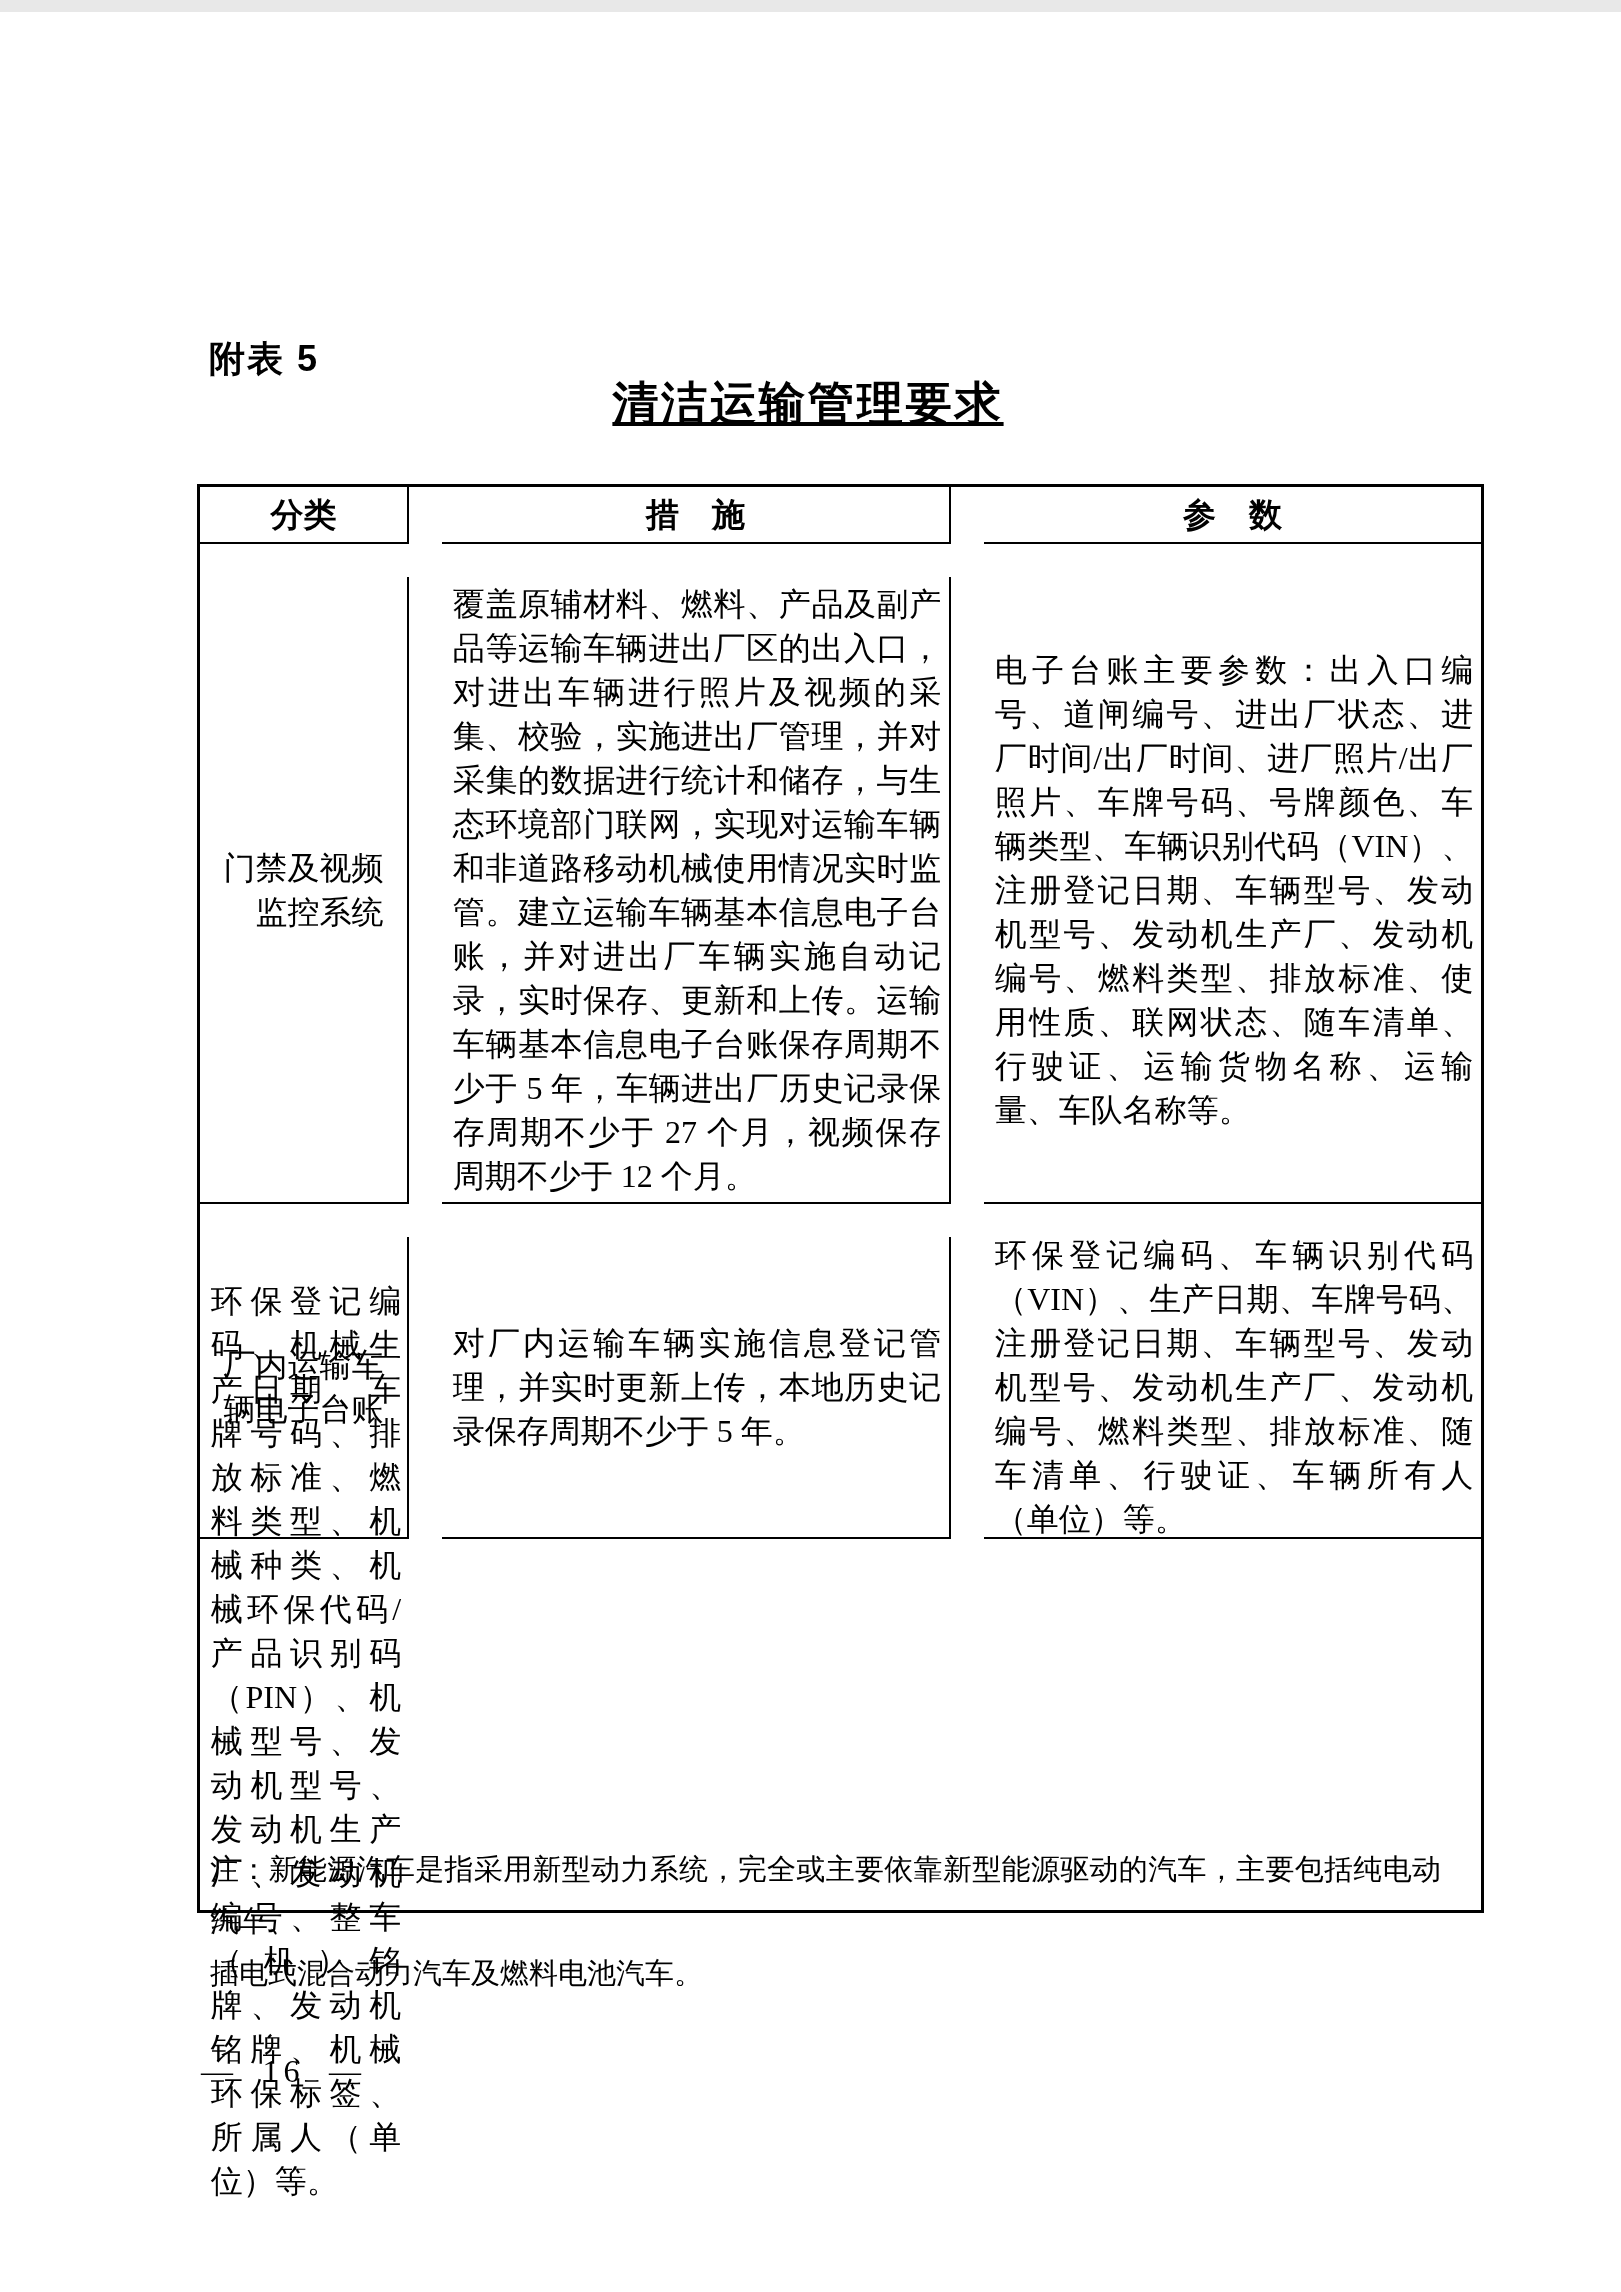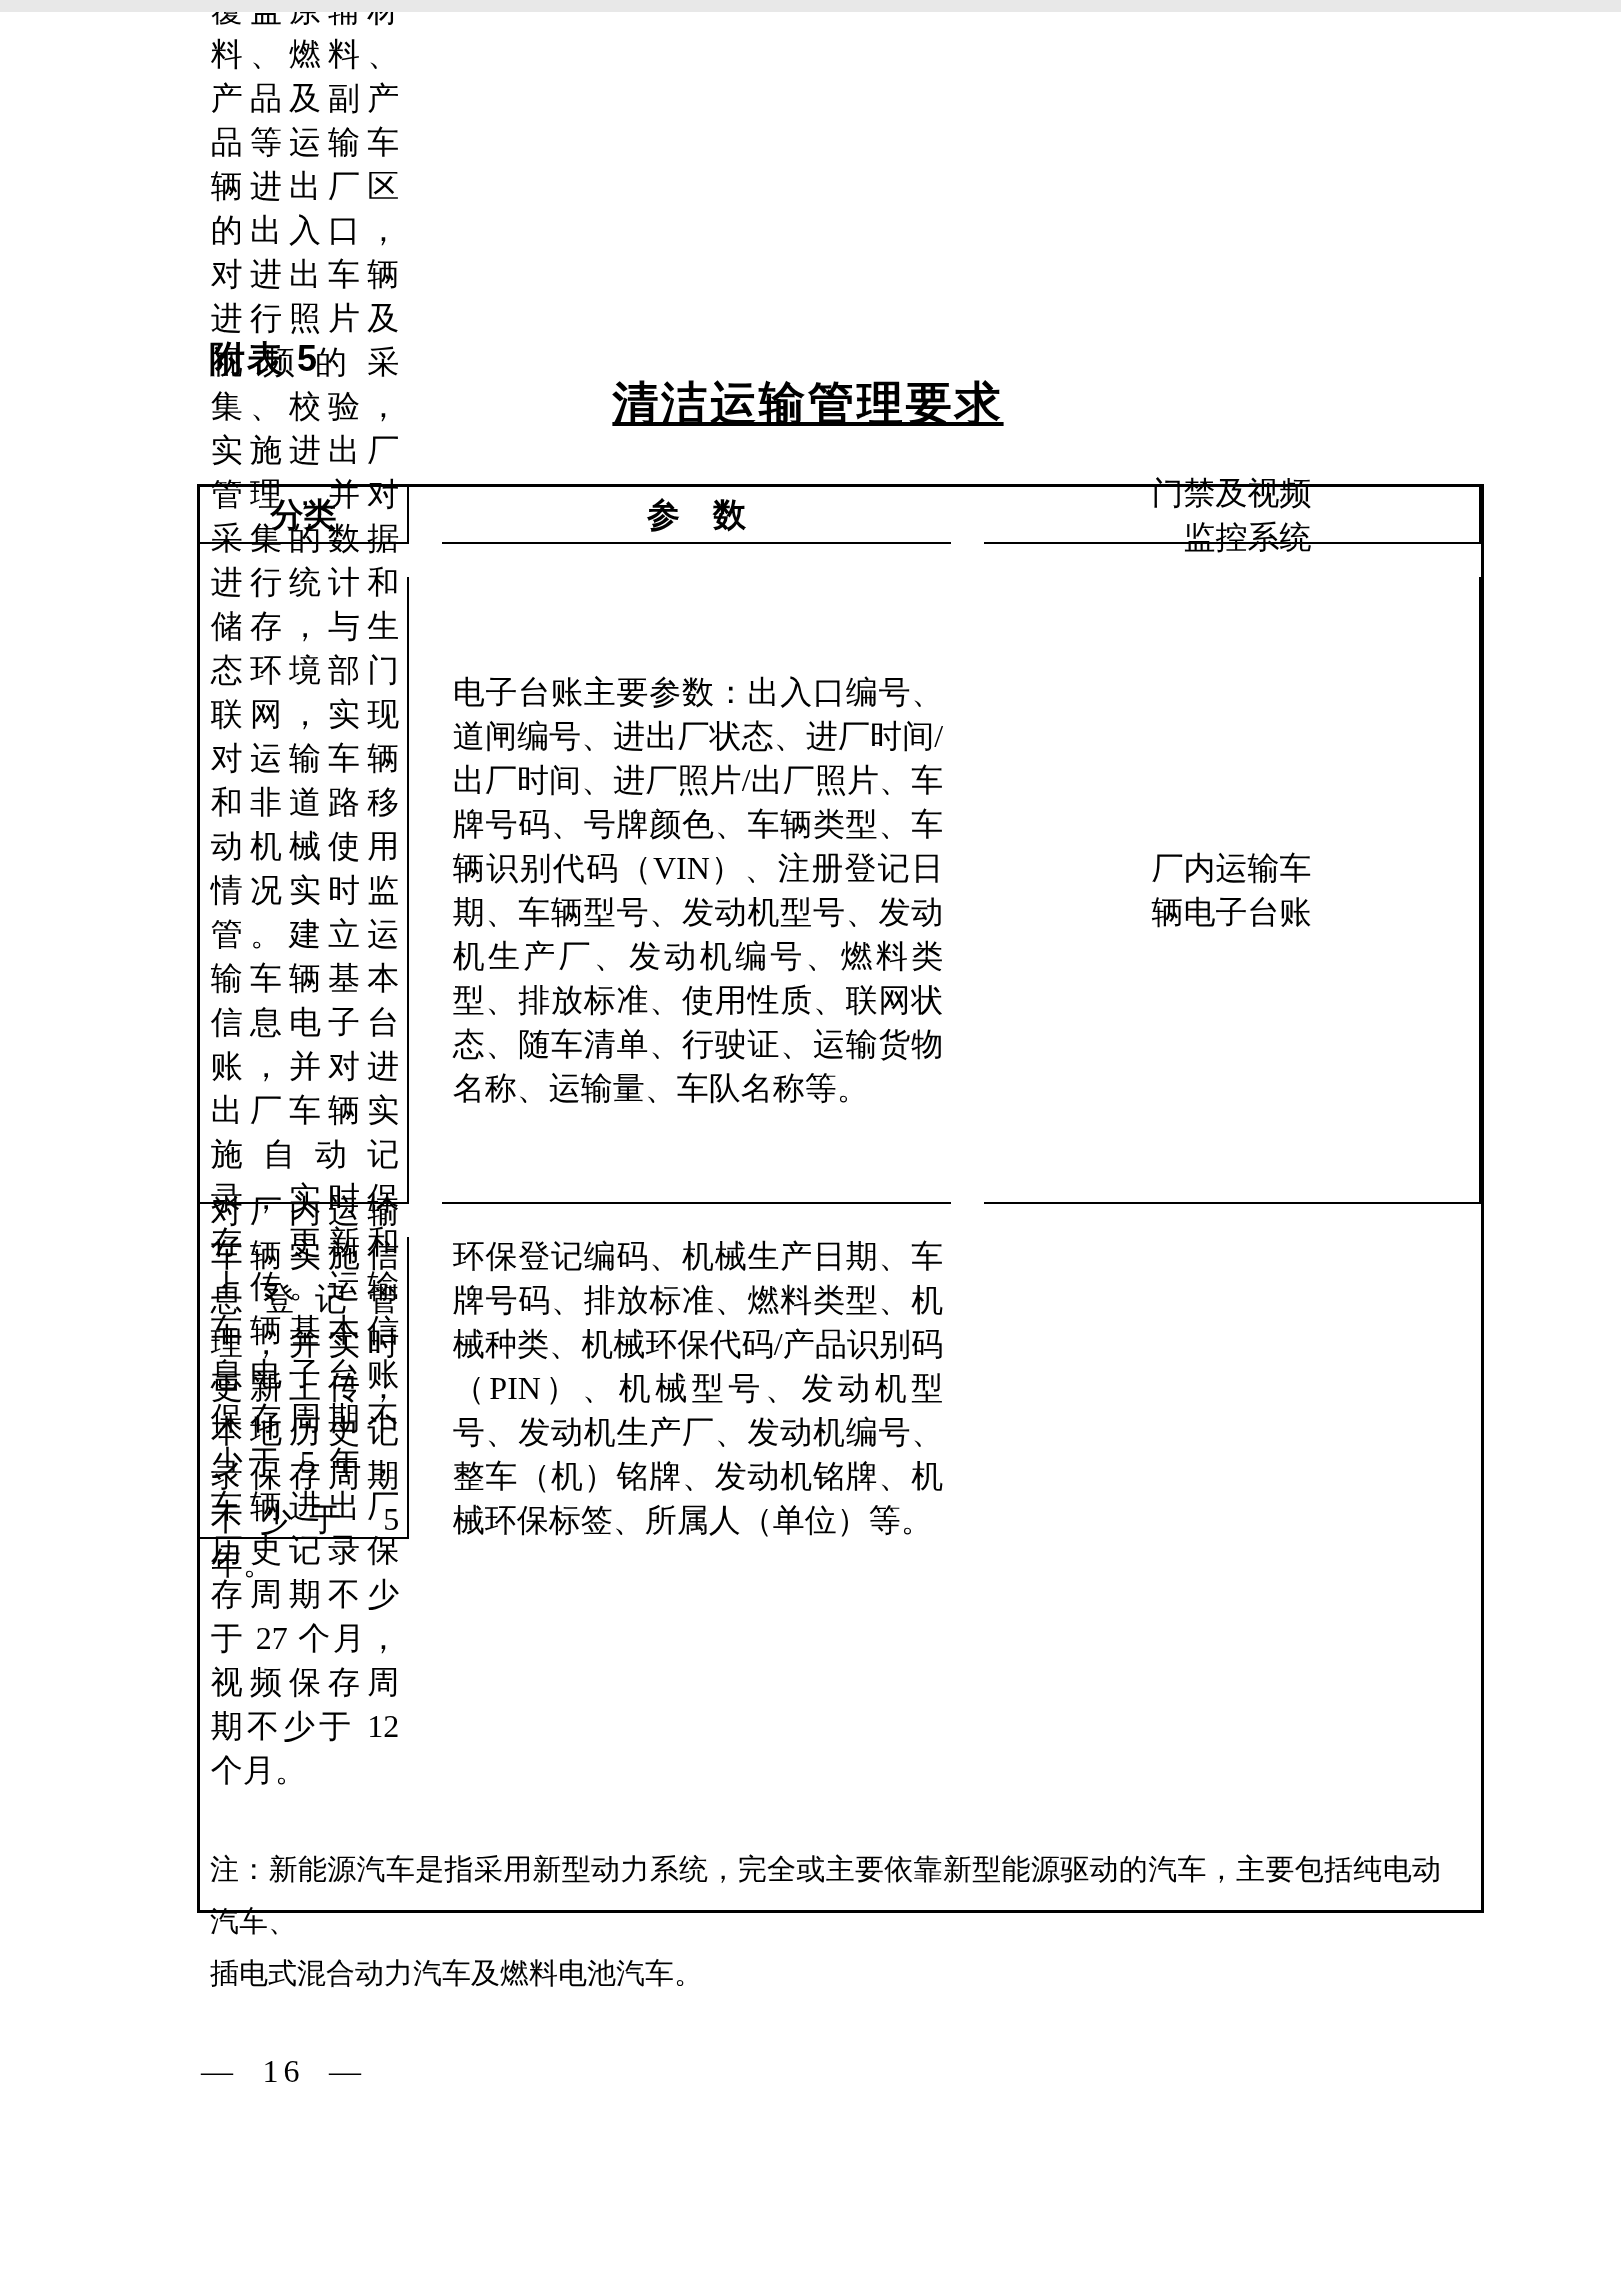--- a/index.html
+++ b/index.html
@@ -78,30 +78,32 @@
 
 <div class="page">
 
   <div class="appendix">附表 5</div>
 
   <h1 class="doc-title">清洁运输管理要求</h1>
 
   <div class="tbl">
 
     <div class="cell hd">分类</div>
+    <div class="cell hd">措　施</div>
     <div class="cell hd last-col">参　数</div>
 
     <div class="cell cat">门禁及视频
 监控系统</div>
     <div class="cell txt">覆盖原辅材料、燃料、产品及副产品等运输车辆进出厂区的出入口，对进出车辆进行照片及视频的采集、校验，实施进出厂管理，并对采集的数据进行统计和储存，与生态环境部门联网，实现对运输车辆和非道路移动机械使用情况实时监管。建立运输车辆基本信息电子台账，并对进出厂车辆实施自动记录，实时保存、更新和上传。运输车辆基本信息电子台账保存周期不少于 5 年，车辆进出厂历史记录保存周期不少于 27 个月，视频保存周期不少于 12 个月。</div>
     <div class="cell txt last-col">电子台账主要参数：出入口编号、道闸编号、进出厂状态、进厂时间/出厂时间、进厂照片/出厂照片、车牌号码、号牌颜色、车辆类型、车辆识别代码（VIN）、注册登记日期、车辆型号、发动机型号、发动机生产厂、发动机编号、燃料类型、排放标准、使用性质、联网状态、随车清单、行驶证、运输货物名称、运输量、车队名称等。</div>
 
     <div class="cell cat">厂内运输车
 辆电子台账</div>
     <div class="cell txt">对厂内运输车辆实施信息登记管理，并实时更新上传，本地历史记录保存周期不少于 5 年。</div>
+    <div class="cell txt last-col">环保登记编码、车辆识别代码（VIN）、生产日期、车牌号码、注册登记日期、车辆型号、发动机型号、发动机生产厂、发动机编号、燃料类型、排放标准、随车清单、行驶证、车辆所有人（单位）等。</div>
 
     <div class="cell txt last-col last-row">环保登记编码、机械生产日期、车牌号码、排放标准、燃料类型、机械种类、机械环保代码/产品识别码（PIN）、机械型号、发动机型号、发动机生产厂、发动机编号、整车（机）铭牌、发动机铭牌、机械环保标签、所属人（单位）等。</div>
 
   </div>
 
   <div class="note">注：新能源汽车是指采用新型动力系统，完全或主要依靠新型能源驱动的汽车，主要包括纯电动汽车、
 插电式混合动力汽车及燃料电池汽车。</div>
 
   <div class="page-number">— 16 —</div>
 

